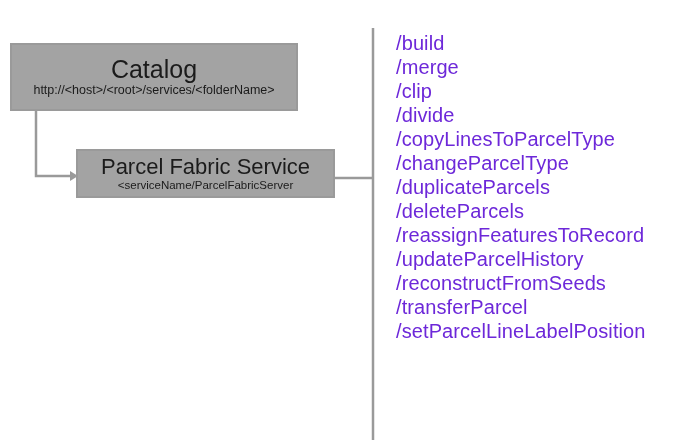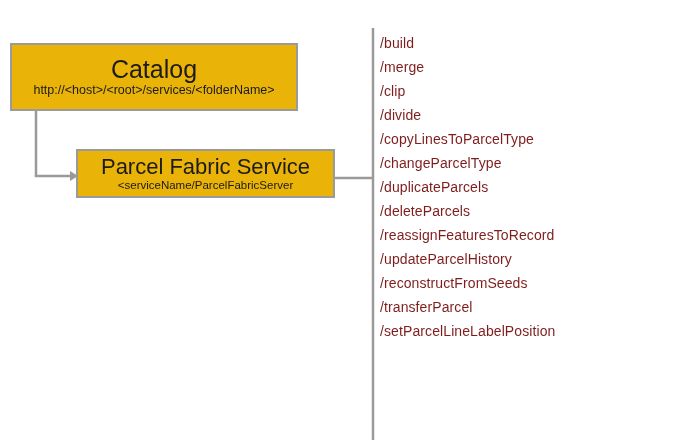--- a/index.html
+++ b/index.html
@@ -30,21 +30,21 @@
     top: 0;
     width: 690px;
     height: 442px;
     pointer-events: none;
   }
 
   
   .node {
     position: absolute;
     box-sizing: border-box;
-    background: #eab308;
+    background: #a3a3a3;
     border: 2px solid #9a9a9a;
     display: flex;
     flex-direction: column;
     align-items: center;
     justify-content: center;
   }
 
   .node-title {
     color: #1b1b1b;
     font-weight: 400;
@@ -93,26 +93,27 @@
   #operations-list {
     position: absolute;
     left: 380px;
     top: 31px;
     width: 306px;
     margin: 0;
     padding: 0;
     list-style: none;
   }
   .operation-item {
-    color: #7f1d1d;
-    font-size: 14px;
+    color: #6d28d9;
+    font-size: 20px;
     line-height: 24px;
     height: 24px;
     white-space: nowrap;
     letter-spacing: 0.1px;
+    margin-left: 16px;
   }
 </style>
 </head>
 <body>
 
 <div id="diagram">
 
   <svg class="connector-layer" viewBox="0 0 690 442" width="690" height="442">
 
     <path d="M 36 111 L 36 176 L 70 176" fill="none" stroke="#9a9a9a" stroke-width="2.5"></path>

